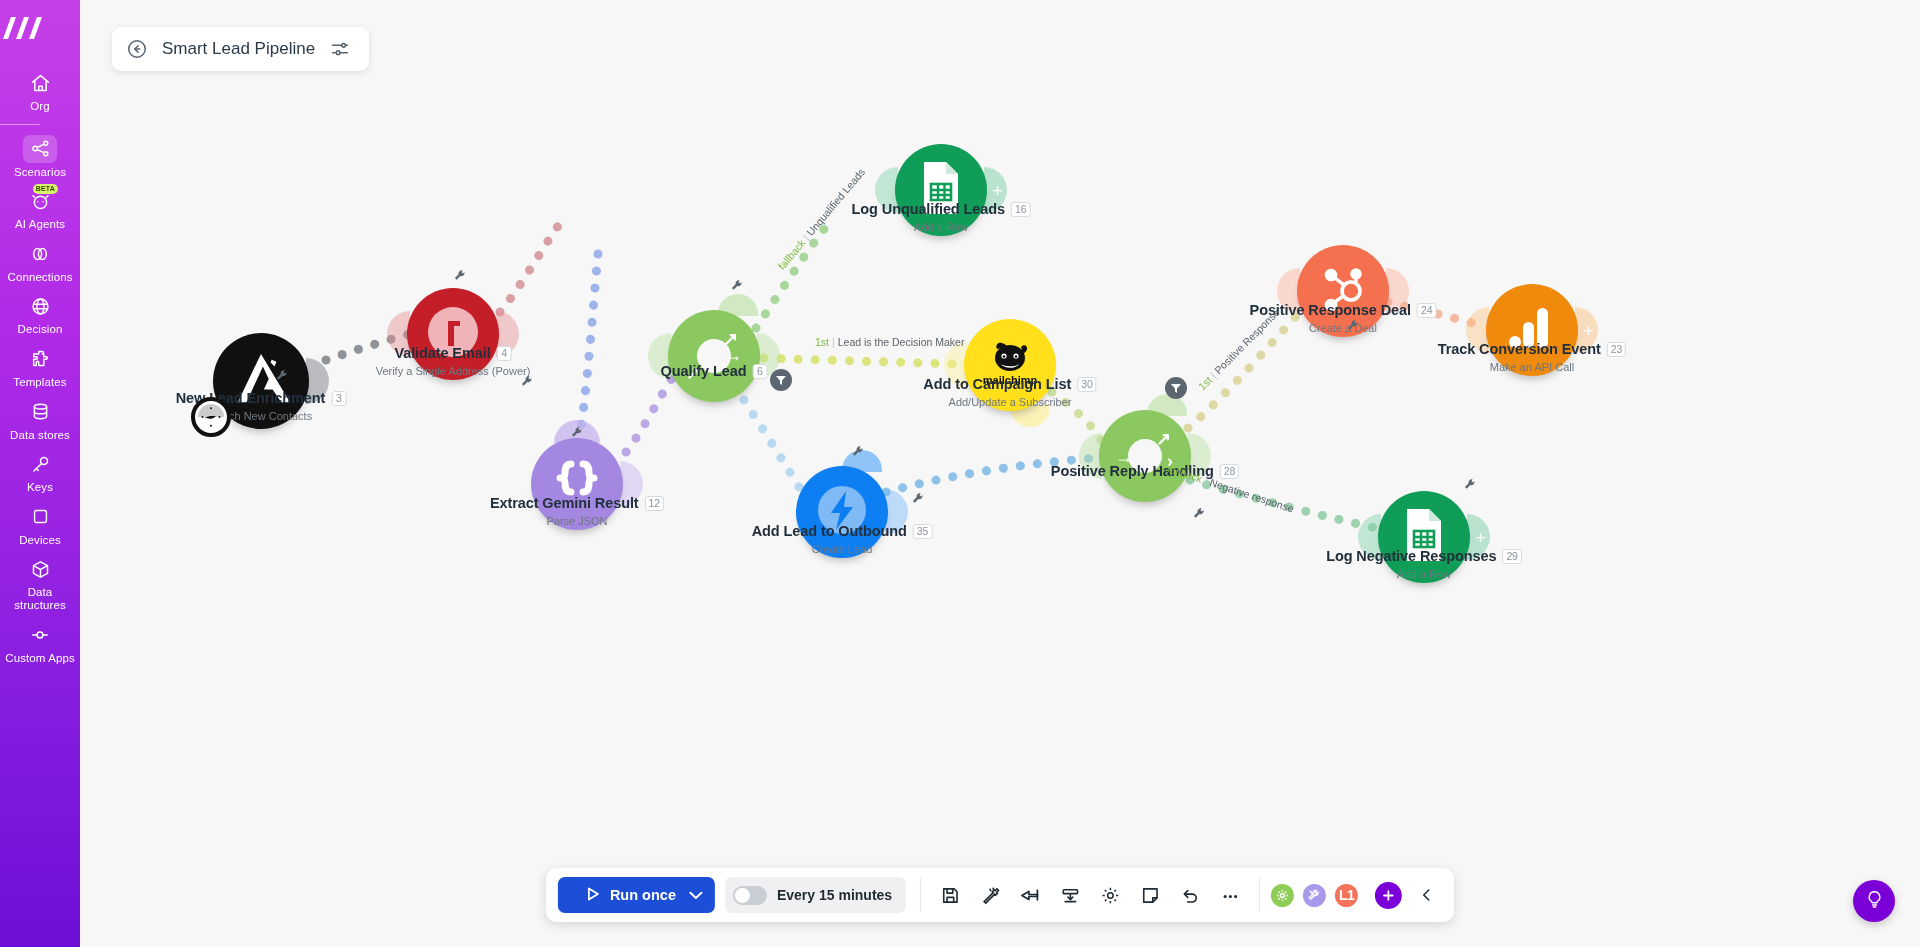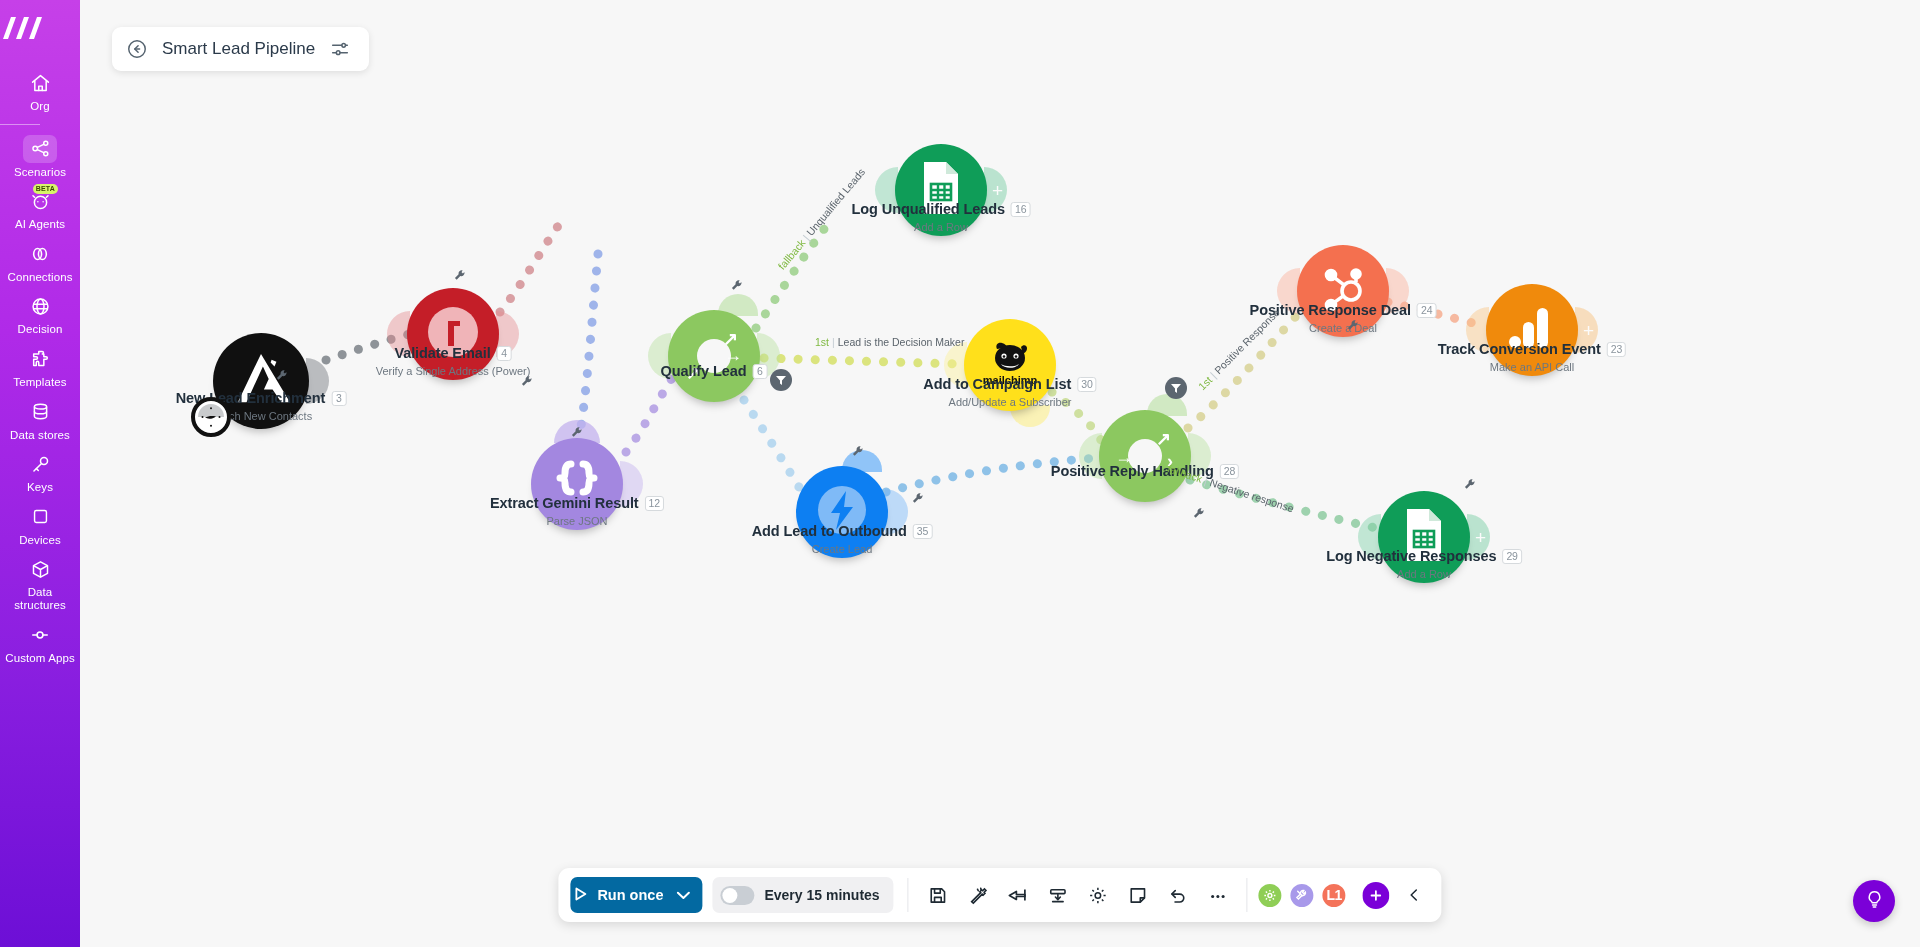--- a/index.html
+++ b/index.html
@@ -130,22 +130,22 @@
 
   
   .toolbar {
     position: absolute; left: 50%; transform: translateX(-50%);
     bottom: 25px; height: 54px; background: #fff; border-radius: 11px;
     box-shadow: 0 3px 11px rgba(0,0,0,.13);
     display: flex; align-items: center; padding: 0 12px; gap: 10px; z-index: 50;
   }
   .run-btn {
     display: flex; align-items: center; gap: 9px;
-    background: #0369a1; color: #fff; border: none; border-radius: 7px;
-    height: 36px; padding: 0 12px 0 3px; cursor: pointer;
+    background: #1d4ed8; color: #fff; border: none; border-radius: 7px;
+    height: 36px; padding: 0 12px 0 28px; cursor: pointer;
     font-size: 14.5px; font-weight: 700; font-family: "Liberation Sans", sans-serif;
   }
   .run-btn .caret { margin-left: 4px; }
   .sched {
     display: flex; align-items: center; gap: 10px;
     background: #f0f0f2; border-radius: 7px; height: 36px; padding: 0 14px 0 8px;
     cursor: pointer;
   }
   .switch {
     width: 34px; height: 19px; border-radius: 10px; background: #c9ced4; position: relative;

